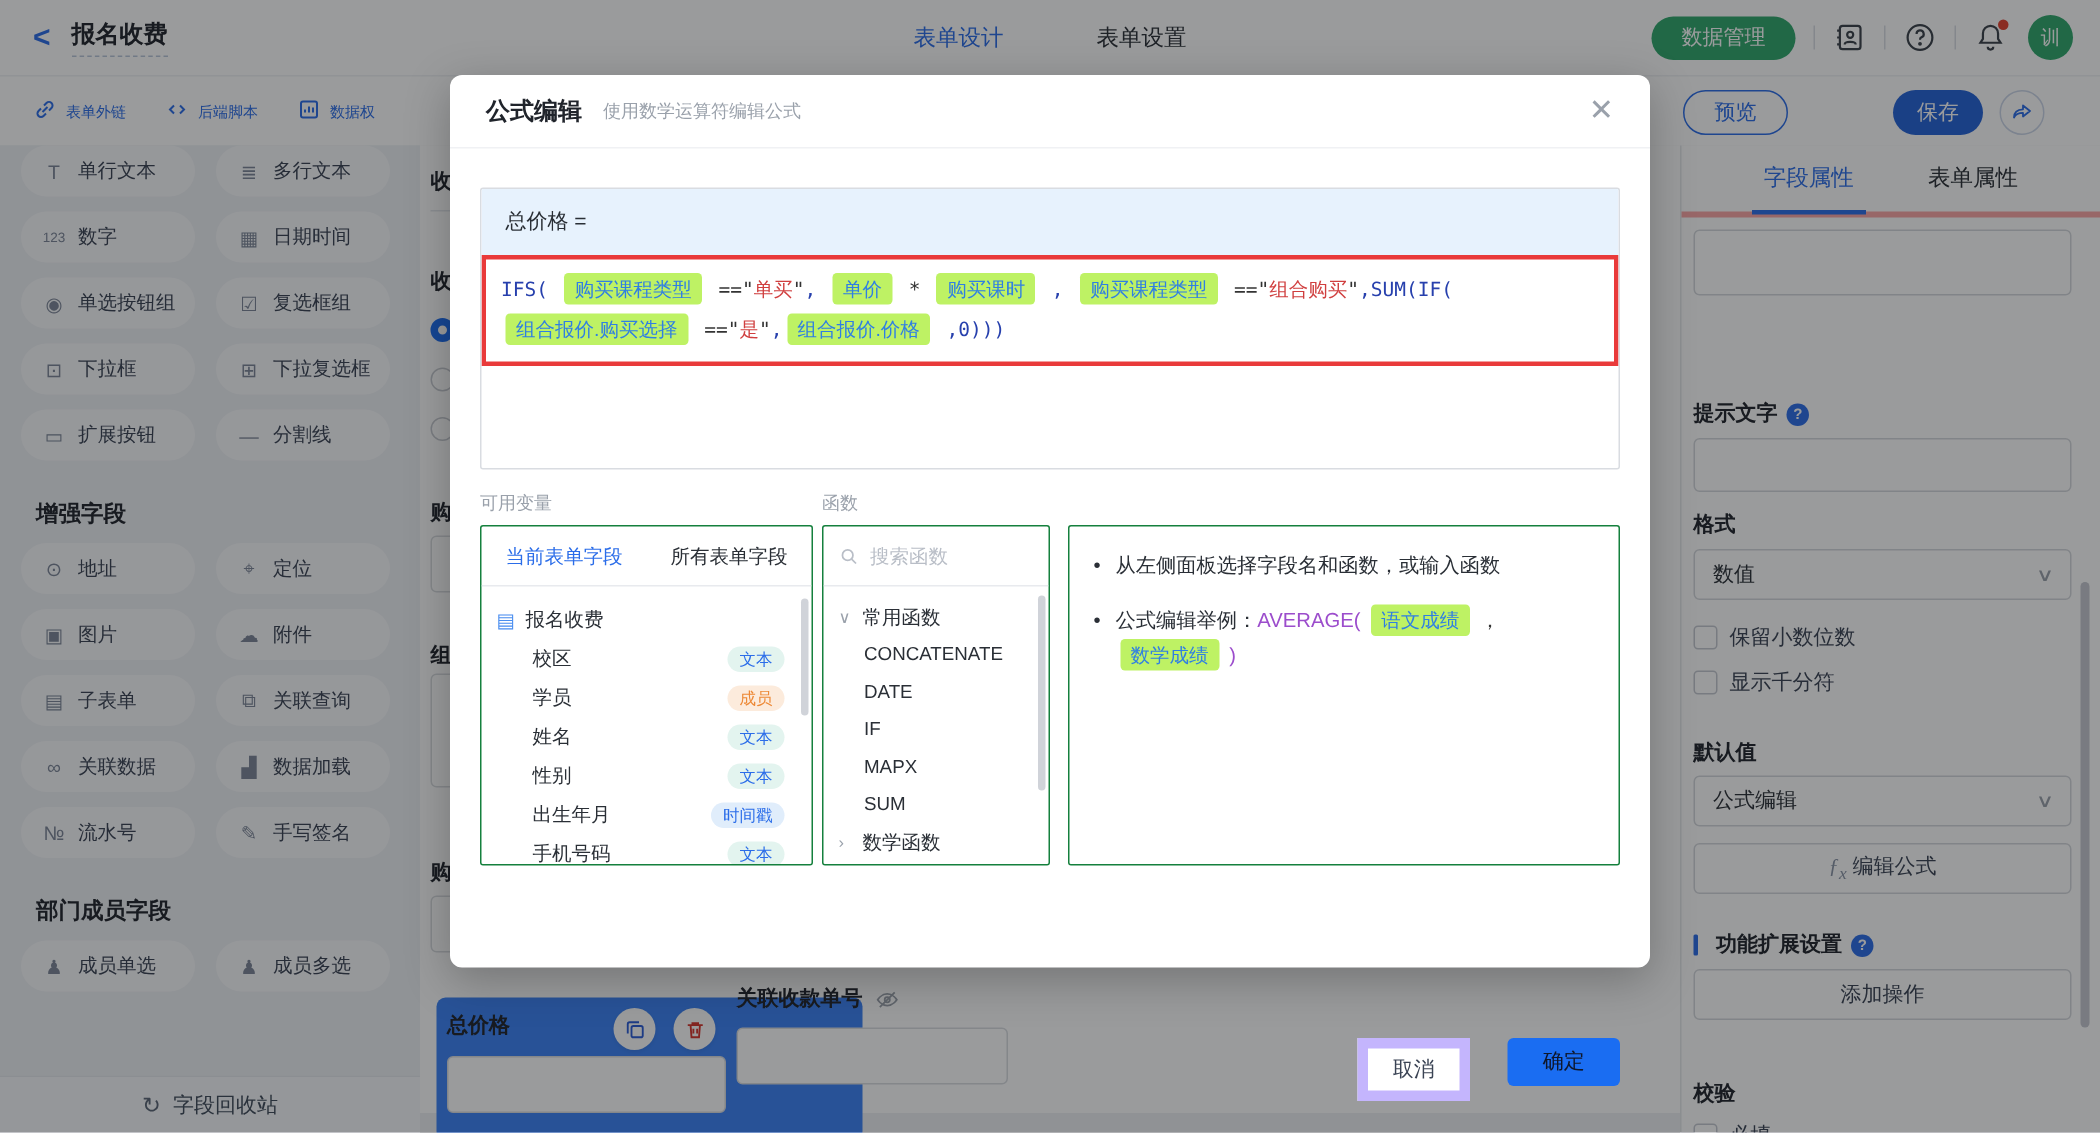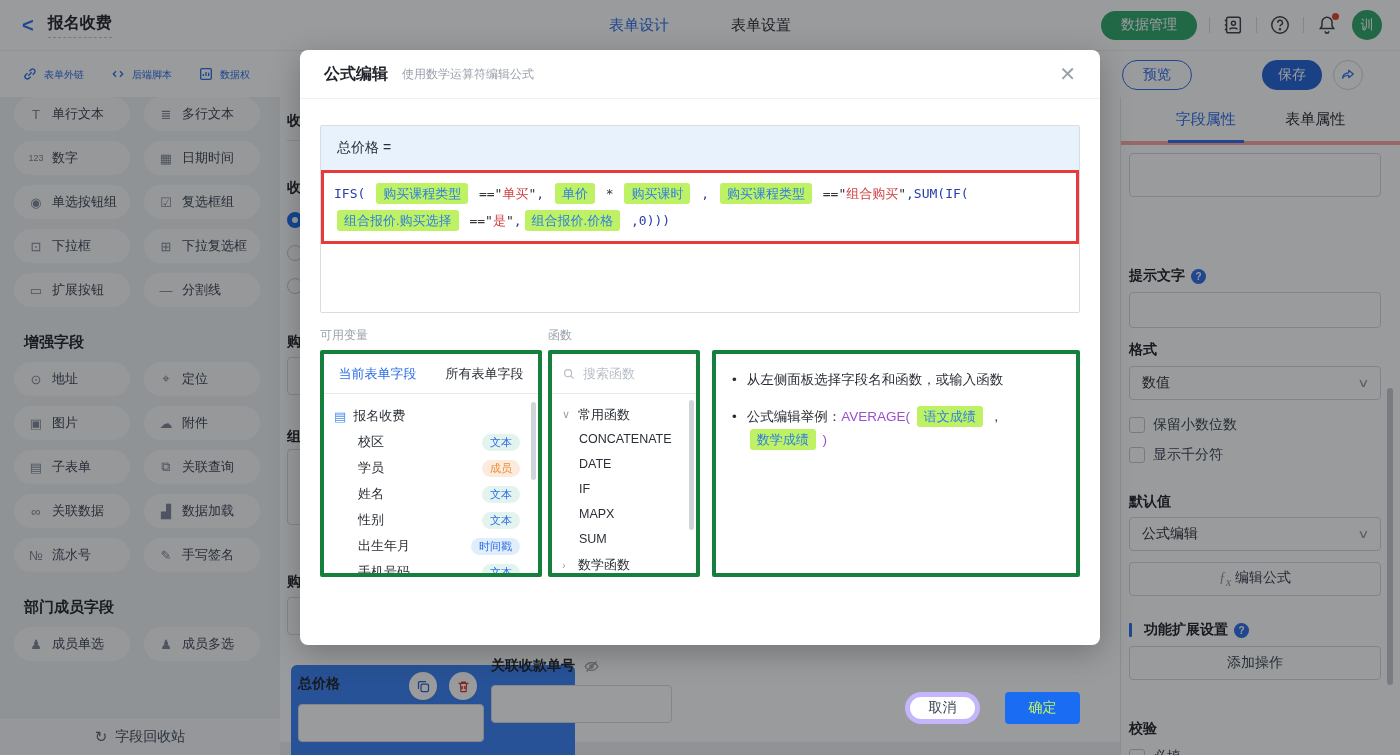--- a/index.html
+++ b/index.html
@@ -96,21 +96,21 @@
   .f-box { border:1px solid #d9dce1; border-radius:2px; height:188px; overflow:hidden; }
   .f-target { height:44px; background:#e7f2fd; display:flex; align-items:center; padding:0 16px; font-size:14px; color:#2a2f36; }
   .f-content { position:relative; height:144px; }
   .f-annot { position:absolute; left:0; top:0; right:0; border:3px solid #e93a3a; padding:7px 10px; min-height:58px;
              font-family:"DejaVu Sans Mono", monospace; font-size:13px; line-height:27px; }
   .tok-nav { color:#2740ad; } .tok-dk { color:#333; } .tok-red { color:#d03f3f; } .tok-pur { color:#9c4dcc; }
   .chip { display:inline-block; background:#bef264; color:#2f7fe3; border-radius:3px; padding:0 7px; margin:0 3px;
           font-size:13px; line-height:21px; font-family:"Liberation Sans", sans-serif; cursor:pointer; }
   .cols-labels { display:flex; margin-top:14px; font-size:12px; color:#9aa1ab; }
   .cols { display:flex; margin-top:6px; gap:0; }
-  .panel { border:4px solid #15803d; border-radius:2px; height:227px; background:#fff; position:relative; overflow:hidden; }
+  .panel { border:1px solid #15803d; border-radius:2px; height:227px; background:#fff; position:relative; overflow:hidden; }
   .vars-panel { width:222px; margin-right:6px; }
   .vars-tabs { height:40px; border-bottom:1px solid #e8eaee; display:flex; align-items:center; justify-content:space-around; font-size:13px; }
   .vars-tab { cursor:pointer; color:#2a2f36; }
   .vars-tab.active { color:#2b6de9; }
   .tree { padding:9px 8px 0 10px; }
   .tree-root { display:flex; align-items:center; gap:7px; font-size:13px; color:#2a2f36; height:26px; }
   .doc-ico { color:#4a8ef0; font-size:13px; }
   .var-row { display:flex; align-items:center; height:26px; padding-left:24px; cursor:pointer; }
   .var-name { font-size:13px; color:#2a2f36; }
   .badge { margin-left:auto; margin-right:10px; font-size:11px; border-radius:9px; padding:1px 8px; }
@@ -125,22 +125,22 @@
   .f-search svg { width:14px; height:14px; flex:none; }
   .f-list { padding:8px 0 0 10px; font-size:13px; color:#2a2f36; }
   .f-group { display:flex; align-items:center; gap:6px; height:25px; cursor:pointer; }
   .f-chev { color:#9aa1ab; font-size:11px; width:10px; }
   .f-item { height:25px; line-height:25px; padding-left:17px; cursor:pointer; font-size:12.5px; }
   .fn-thumb { position:absolute; right:2px; top:46px; width:5px; height:130px; background:#d0d3d9; border-radius:3px; }
   .tips-panel { width:368px; padding:14px 16px; font-size:13.5px; color:#2a2f36; }
   .tip-line { display:flex; margin-bottom:14px; line-height:23px; }
   .tip-line .dot { margin-right:10px; }
   .m-footer { position:absolute; left:0; right:20px; top:593px; display:flex; justify-content:flex-end; gap:25px; }
-  .btn-cancel { width:75px; height:32px; background:#fff; border:5px solid #c4b5fd; border-radius:16px; font-size:14px; color:#3a4354; cursor:pointer; }
-  .btn-ok { width:75px; height:32px; background:#1a6df2; border:none; border-radius:4px; font-size:14px; color:#bef264; cursor:pointer; }
+  .btn-cancel { width:75px; height:42px; background:#fff; border:7px solid #c4b5fd; border-radius:0; font-size:14px; color:#3a4354; cursor:pointer; }
+  .btn-ok { width:75px; height:32px; background:#1a6df2; border:none; border-radius:4px; font-size:14px; color:#0f172a; cursor:pointer; }
 </style>
 </head>
 <body>
 
 <div class="abs topbar">
   <span class="back">&lt;</span>
   <span class="doc-title">报名收费</span>
   <div class="top-tabs">
       <span class="top-tab active">表单设计</span>
       <span class="top-tab">表单设置</span>

